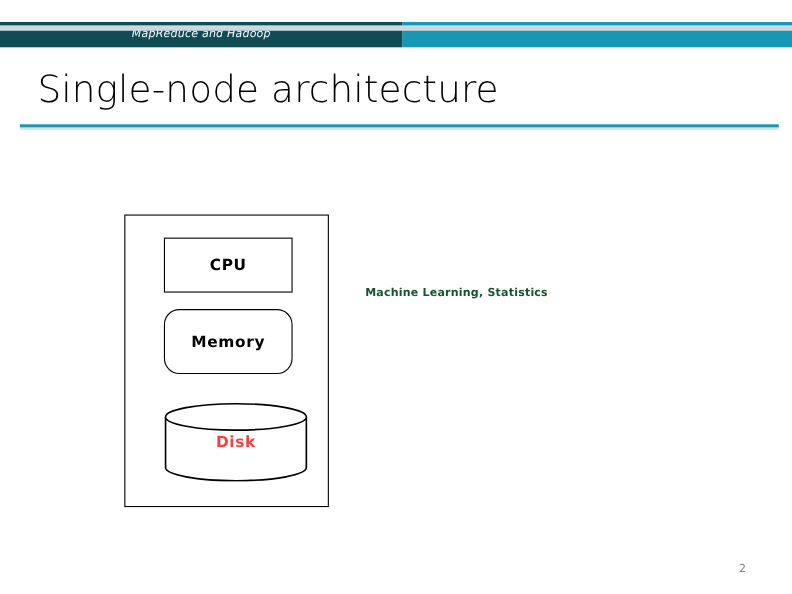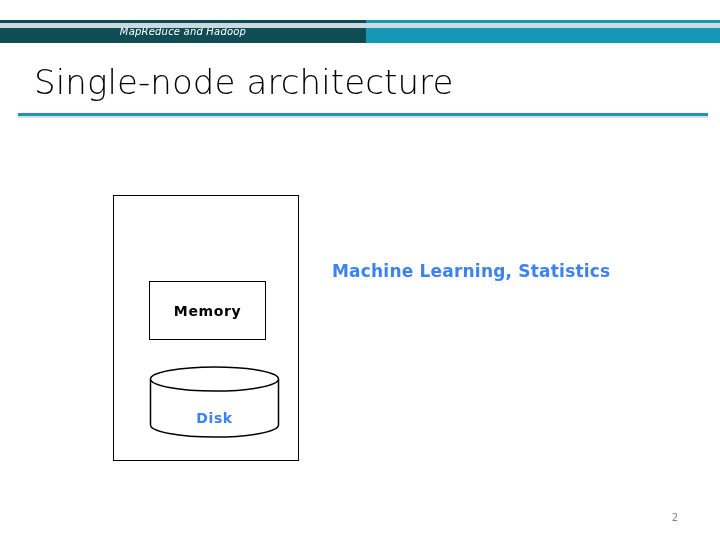--- a/index.html
+++ b/index.html
@@ -123,58 +123,59 @@
     left: 149px;
     top: 216px;
     width: 117px;
     height: 50px;
   }
   .memory-box {
     left: 149px;
     top: 281px;
     width: 117px;
     height: 59px;
+    border-radius: 14px;
   }
 
   
   .disk-wrap {
     position: absolute;
     left: 149px;
     top: 366px;
     width: 131px;
     height: 72px;
   }
   .disk-wrap svg {
     display: block;
     position: absolute;
     left: 0; top: 0;
   }
   .disk-label {
     position: absolute;
     left: 0;
-    top: 16px;
+    top: 0;
     width: 131px;
     height: 72px;
     display: flex;
     align-items: center;
     justify-content: center;
     font-size: 14px;
     font-weight: bold;
-    color: #3b82f6;
+    color: #ef4444;
     letter-spacing: 0.6px;
     font-family: "DejaVu Sans", sans-serif;
     pointer-events: none;
   }
 
   
   .annotation {
     position: absolute;
-    font-size: 17px;
+    font-size: 10px;
     font-weight: bold;
-    color: #3b82f6;
+    color: #14532d;
     letter-spacing: 0.2px;
     white-space: nowrap;
     font-family: "DejaVu Sans", sans-serif;
   }
   .ann-ml {
     left: 332px;
     top: 261px;
   }
   .ann-dm {
     left: 339px;
@@ -204,20 +205,21 @@
 <div class="topbar-underline"></div>
 
 <div class="slide-title">Single-node architecture</div>
 <div class="title-rule"></div>
 <div class="title-rule-shadow"></div>
 
 <div class="diagram">
 
   <div class="outer-box"></div>
 
+  <div class="unit-box cpu-box">CPU</div>
 
   <div class="unit-box memory-box">Memory</div>
 
   <div class="disk-wrap">
     <svg width="131" height="72" viewBox="0 0 131 72">
       <path d="M1.5,13 L1.5,59 A64,12 0 0 0 129.5,59 L129.5,13" fill="#ffffff" stroke="#000000" stroke-width="1.5"></path>
       <ellipse cx="65.5" cy="13" rx="64" ry="12" fill="#ffffff" stroke="#000000" stroke-width="1.5"></ellipse>
     </svg>
     <div class="disk-label">Disk</div>
   </div>

